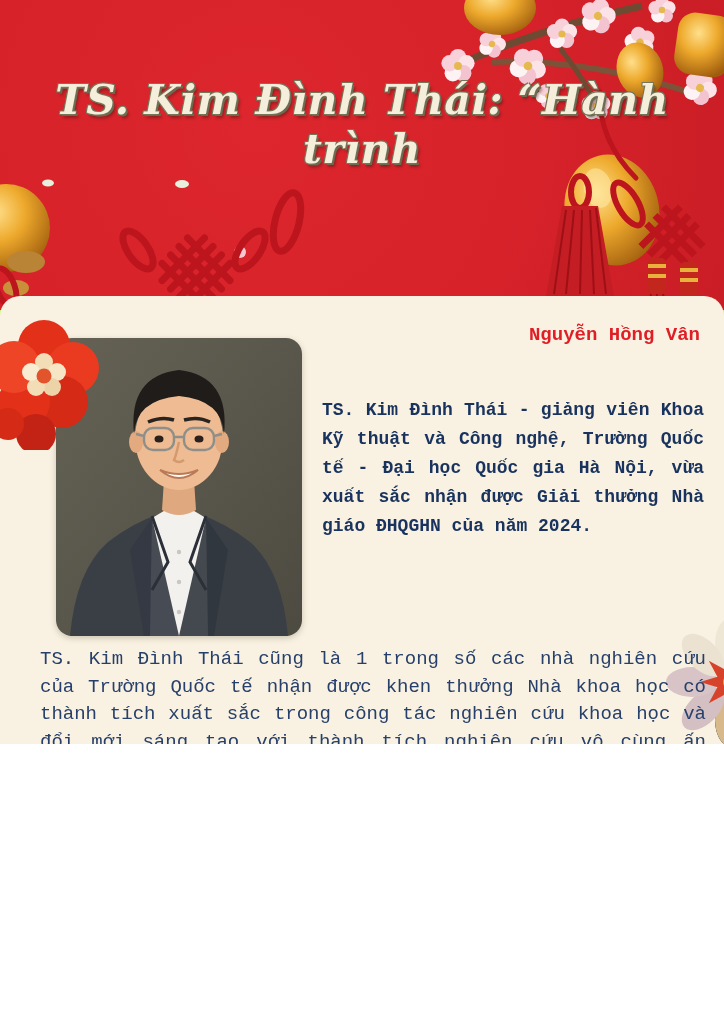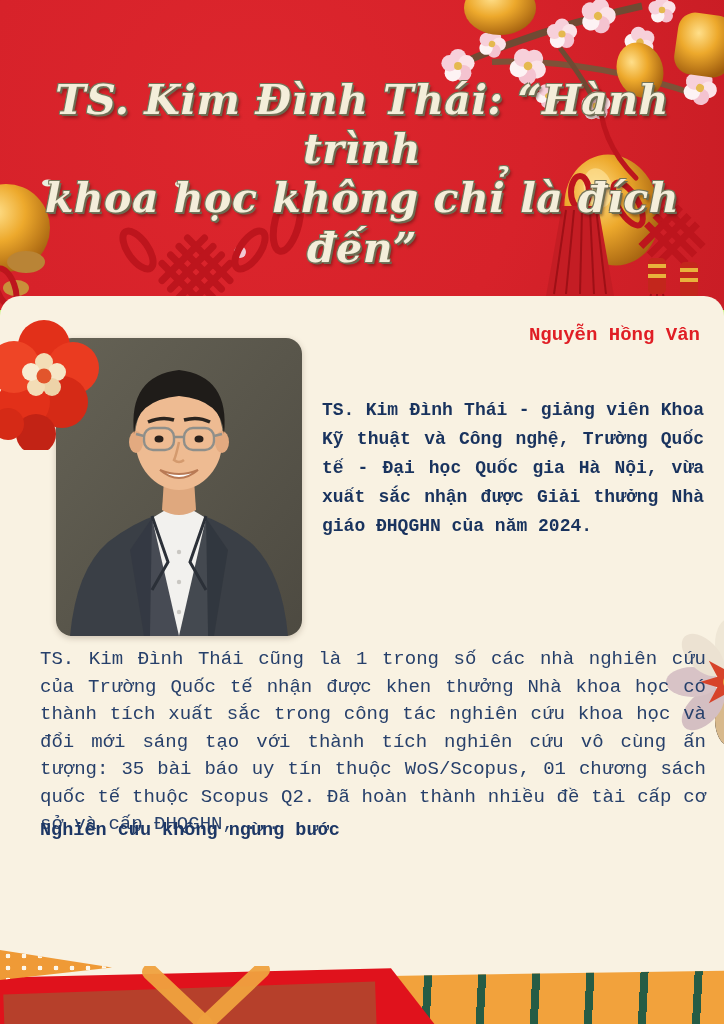--- a/index.html
+++ b/index.html
@@ -1,17 +1,17 @@
 <!DOCTYPE html>
 <html><head>
 <meta charset="utf-8">
 <style>
   html,body{margin:0;padding:0;}
   .page{
-    position:relative; width:724px; height:1024px; overflow:hidden;
+    position:relative; width:724px; height:744px; overflow:hidden;
     background:#bef264; font-family:"Liberation Sans", sans-serif;
   }
   
   .header{
     position:absolute; top:0; left:0; width:724px; height:310px;
     background:radial-gradient(circle at 35% 40%, #dd262d 0%, #d7222a 55%, #c91d25 100%);
   }
   .header-deco{position:absolute; top:0; left:0; pointer-events:none;}
   .title-wrap{
     position:absolute; top:76px; left:0; width:724px; text-align:center;
@@ -177,21 +177,20 @@
           <g stroke="#9e1016" stroke-width="2">
             <path d="M651,294 l-3,16 M657,294 l0,16 M663,294 l3,16"></path>
             <path d="M683,298 l-3,12 M689,298 l0,12 M695,298 l3,12"></path>
           </g>
         </g>
       </g>
     </svg>
 
     <div class="title-wrap">
       <div>TS. Kim Đình Thái: “Hành trình</div>
-      <div>khoa học không chỉ là đích đến”</div>
     </div>
   </div>
 
   <div class="body-panel">
 
     <div class="author">Nguyễn Hồng Vân</div>
 
     <div class="photo-frame">
       <svg width="246" height="298" viewBox="0 0 246 298">
         <defs>

